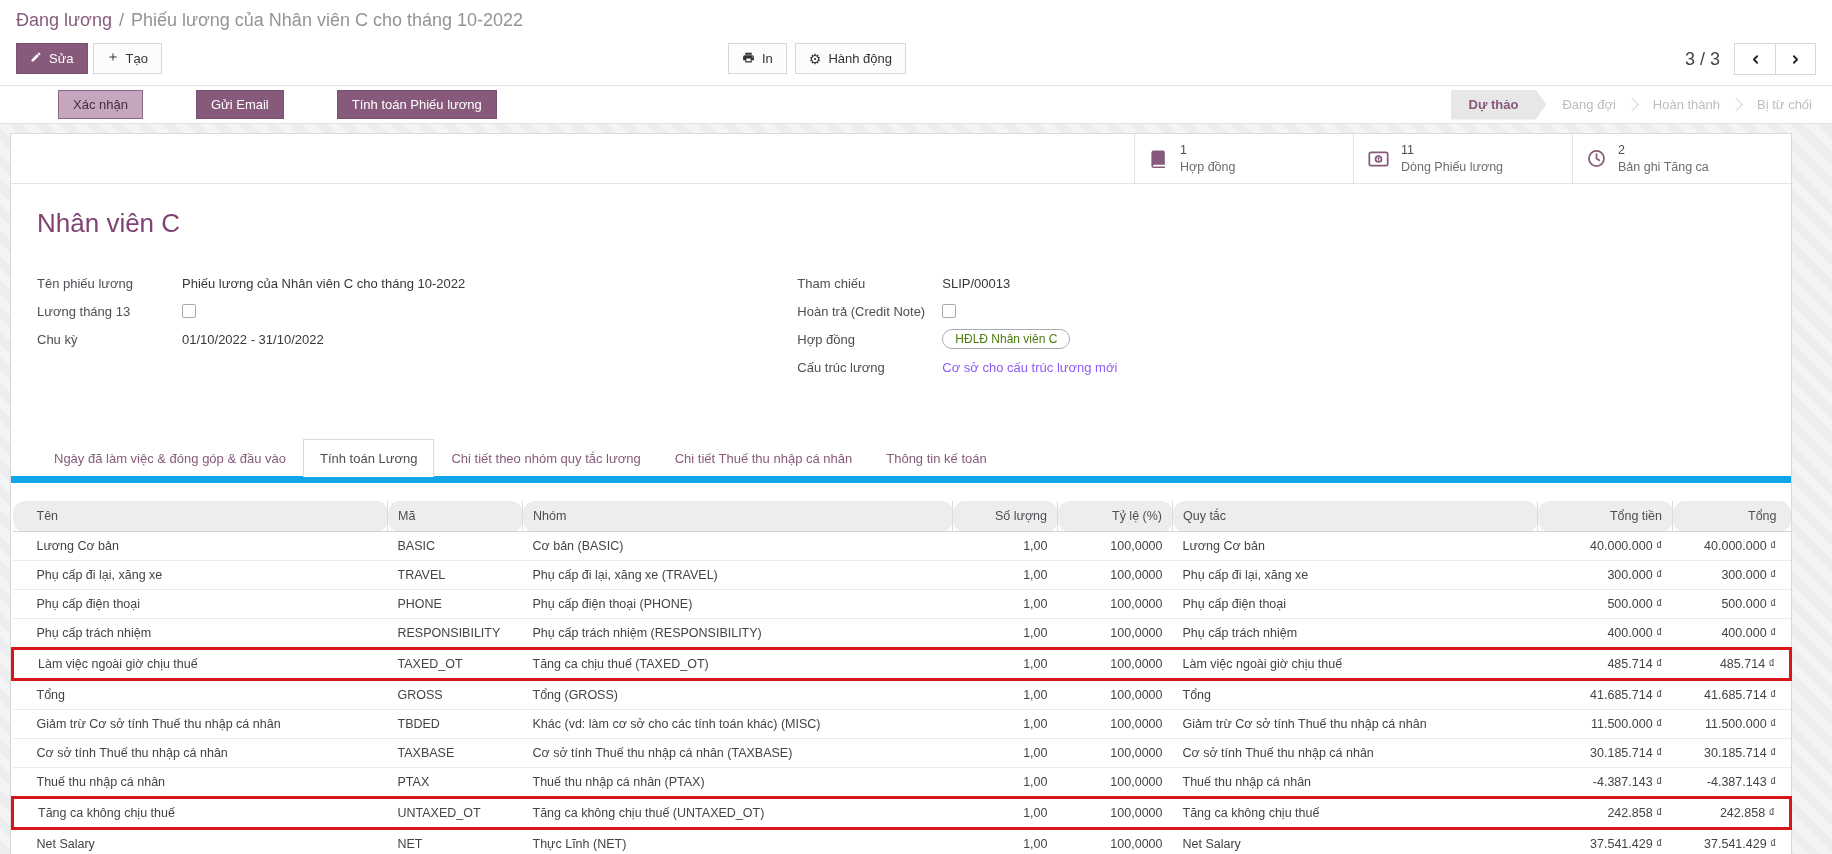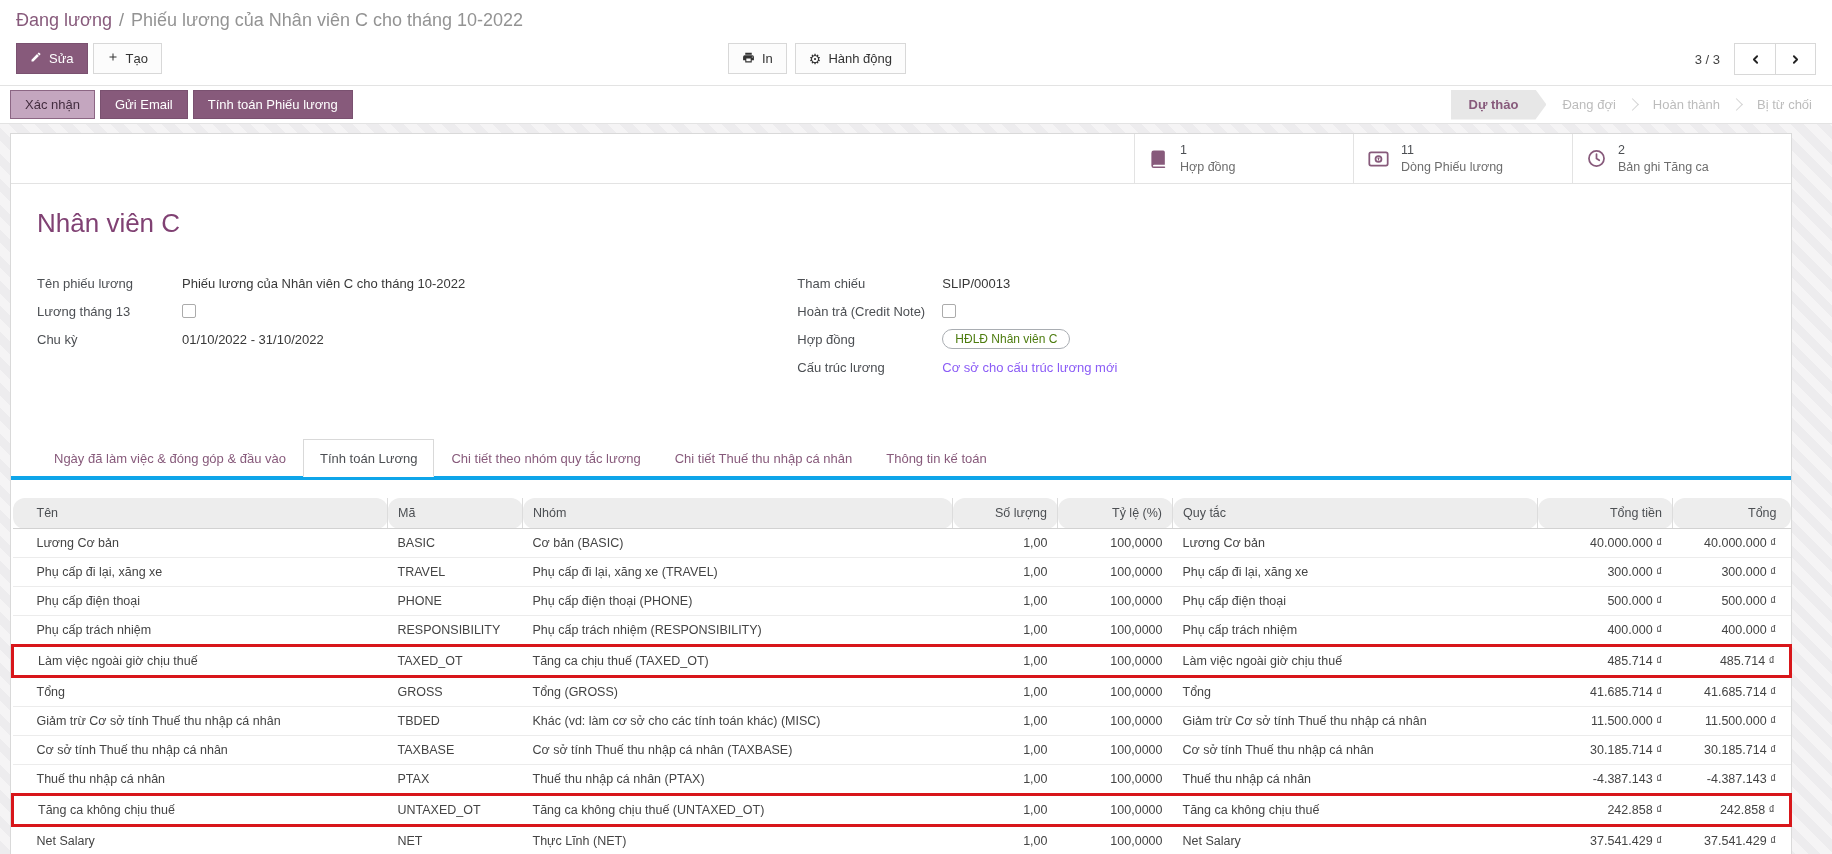--- a/index.html
+++ b/index.html
@@ -18,36 +18,36 @@
   .toolbar { display:flex; align-items:flex-start; padding-bottom:10px; position:relative; }
   .btn {
     display:inline-flex; align-items:center; gap:7px;
     font-family:inherit; font-size:13px; padding:6px 13px; height:31px;
     background:#fcfcfc; border:1px solid #d8d8d8; color:#333; cursor:pointer;
   }
   .btn-primary { background:#875A7B; border-color:#7a5170; color:#fff; }
   .toolbar .left { display:flex; gap:5px; }
   .toolbar .center { position:absolute; left:712px; top:0; display:flex; gap:8px; }
   .toolbar .right { margin-left:auto; display:flex; align-items:center; gap:14px; }
-  .pager-value { font-size:13px; color:#444; }
+  .pager-value { font-size:18px; color:#444; }
   .pager-buttons { display:flex; border:1px solid #d8d8d8; height:32px; }
   .pager-buttons button {
     width:40px; background:#fff; border:none; cursor:pointer; color:#222;
     display:flex; align-items:center; justify-content:center; padding:0;
   }
   .pager-buttons button + button { border-left:1px solid #d8d8d8; }
   .icon-gear { font-size:14px; line-height:1; }
   
   .statusbar {
     display:flex; justify-content:space-between; align-items:center;
     background:#fff; border-top:1px solid #e3e3e3; border-bottom:1px solid #e3e3e3;
     height:39px; padding-left:10px; overflow:hidden;
   }
   .statusbar-buttons { display:flex; gap:5px; }
-  .sb-btn { font-family:inherit; font-size:13px; height:29px; padding:0 14px; cursor:pointer; border:1px solid transparent; }
+  .sb-btn { font-family:inherit; font-size:13px; height:29px; padding:0 14px; cursor:pointer; border:1px solid transparent;margin-left:48px; }
   .sb-btn.primary { background:#875A7B; border-color:#7a5170; color:#fff; }
   .sb-btn.muted { background:#c4a6bf; border-color:#8c6684; color:#432d3f; }
   .statusbar-states { display:flex; align-items:center; padding-right:4px; }
   .state { font-size:13px; color:#bcbcbc; padding:0 16px; line-height:30px; height:30px; white-space:nowrap; }
   .state.active {
     color:#875A7B; font-weight:bold; background:#e7e7e7;
     clip-path:polygon(0 0, calc(100% - 11px) 0, 100% 50%, calc(100% - 11px) 100%, 0 100%);
     padding:0 28px 0 18px;
   }
   .state-sep { width:9px; height:9px; border-top:1px solid #d4d4d4; border-right:1px solid #d4d4d4; transform:rotate(45deg); margin:0 0 0 -4px; flex-shrink:0; }
@@ -71,21 +71,21 @@
   .fields { display:flex; }
   .fields .colL { width:44%; }
   .fields .colR { width:56%; }
   .field-row { display:flex; align-items:center; min-height:28px; font-size:13px; }
   .field-label { width:145px; flex-shrink:0; color:#4c4f53; }
   .field-value { color:#383838; }
   .checkbox { width:14px; height:14px; border:1px solid #ababab; border-radius:2px; background:#fff; display:inline-block; }
   .tag-pill { border:1px solid #a9adb2; border-radius:14px; padding:2px 12px; font-size:12px; color:#4d7c0f; }
   a.field-link { color:#8b5cf6; text-decoration:none; cursor:pointer; }
   
-  .tabs { display:flex; margin-top:58px; border-bottom:4px solid #0ea5e9; padding-left:26px; }
+  .tabs { display:flex; margin-top:58px; border-bottom:7px solid #0ea5e9; padding-left:26px; }
   .tab { padding:11px 16px 10px; font-size:13px; color:#875A7B; cursor:pointer; border:1px solid transparent; margin-bottom:-1px; white-space:nowrap; }
   .tab.active { color:#4c4f53; background:#fff; border-color:#d9d9d9; border-bottom-color:#fff; }
   
   table.list { width:100%; border-collapse:collapse; table-layout:fixed; margin-top:18px; font-size:12.5px; }
   table.list th {
     background:#ededed; color:#4c4f53; font-weight:normal; text-align:left;
     padding:8px 10px; border-bottom:1px solid #d2d2d2; border-left:1px solid #dcdcdc;
     white-space:nowrap; overflow:hidden;border-radius:12px;
   }
   table.list th:first-child { border-left:none; padding-left:24px; }

